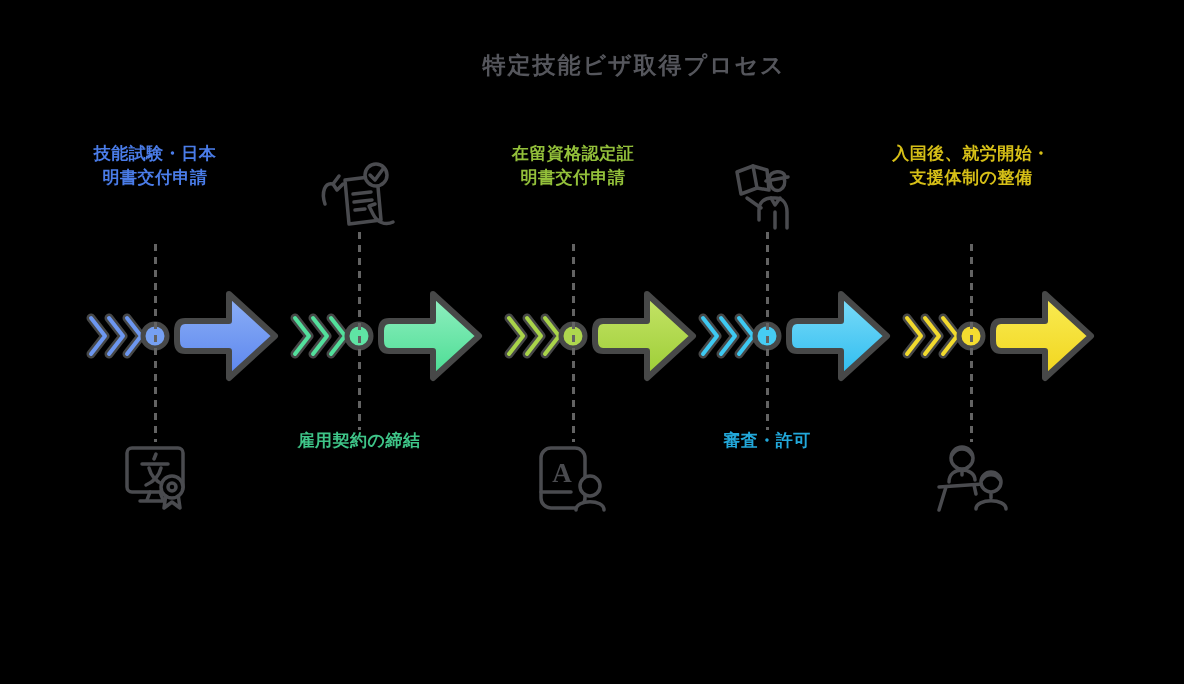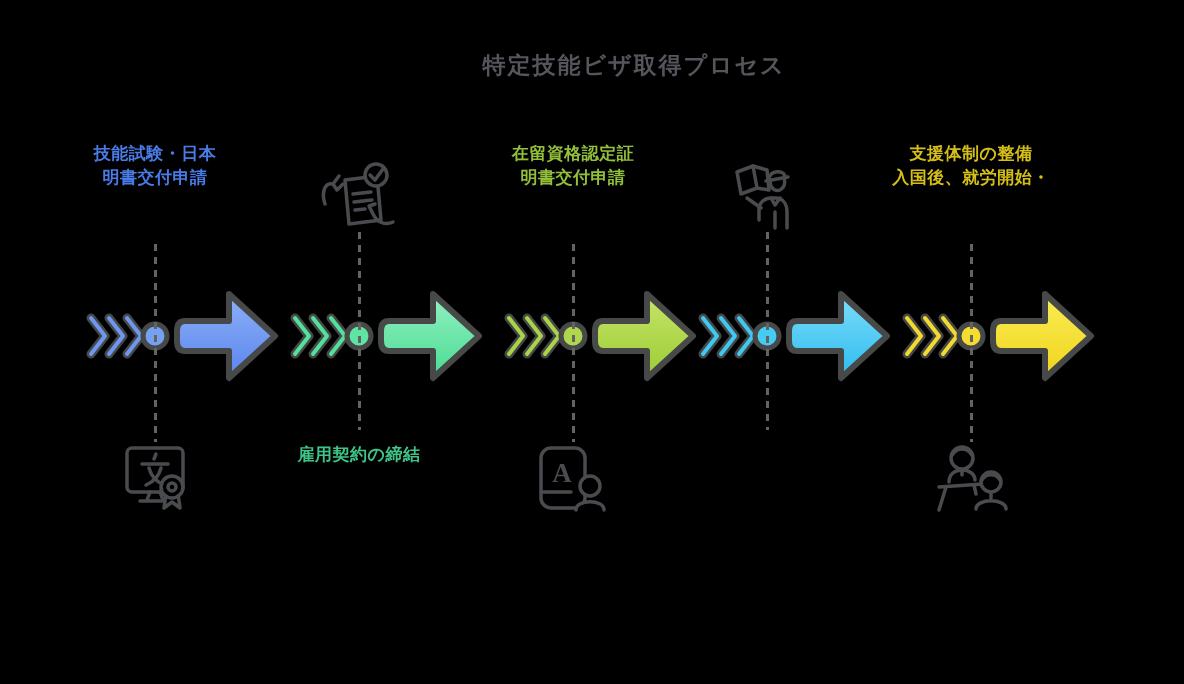--- a/index.html
+++ b/index.html
@@ -4,21 +4,21 @@
 <style>
   html,body{margin:0;padding:0;}
   body{background:var(--background,#000);font-family:"Liberation Sans","DejaVu Sans",sans-serif;}
   .stage{position:relative;width:1184px;height:684px;overflow:hidden;background:var(--background,#000);}
   .title{position:absolute;top:50px;left:0;width:100%;text-align:center;
          font-size:23px;font-weight:bold;letter-spacing:2px;color:var(--title,#55565c);margin-left:42px;}
   .step{position:absolute;top:0;width:204px;height:684px;font-family:Liberation Serif, serif;}
   .step1{left:53px;} .step2{left:257px;} .step3{left:471px;} .step4{left:665px;} .step5{left:869px;}
   .label{position:absolute;width:100%;text-align:center;font-size:17px;font-weight:bold;
          line-height:24px;color:var(--accent,#fff);z-index:1;letter-spacing:0.5px;}
-  .label-top{top:142px;} .label-bottom{top:443px;text-align:center;}
+  .label-top{top:142px;} .label-bottom{top:429px;text-align:center;}
   .dash{position:absolute;left:calc(50% - 1.5px);width:3px;z-index:3;
         background:repeating-linear-gradient(to bottom,var(--dash,#636363) 0 7px,transparent 7px 13px);}
   .dash-a{top:244px;height:198px;} .dash-b{top:232px;height:198px;}
   .motif{position:absolute;left:32px;top:286px;z-index:2;overflow:visible;}
   .chev-o{fill:none;stroke:var(--arrow-outline,#474848);stroke-width:9;stroke-linecap:round;stroke-linejoin:round;}
   .chev-m{fill:none;stroke:var(--chevron,#888);stroke-width:4;stroke-linecap:round;stroke-linejoin:round;}
   .node{fill:var(--circle,#888);stroke:var(--arrow-outline,#474848);stroke-width:5;}
   .arrow{stroke:var(--arrow-outline,#474848);stroke-width:6;stroke-linejoin:round;}
   .s1{stop-color:var(--gtop,#fff);} .s2{stop-color:var(--gbottom,#999);}
   .iconbox{position:absolute;left:50%;transform:translateX(-50%);z-index:1;}
@@ -176,27 +176,28 @@
           <path class="chev-m" d="M24,32 L38,50 L24,68"></path>
           <path class="chev-m" d="M42,32 L56,50 L42,68"></path>
       </g>
       <circle class="node" cx="70" cy="50" r="12"></circle>
       <g transform="translate(88,0)">
         <path class="arrow" fill="url(#grad3)" d="M12,35 L56,35 L56,8 L102,50 L56,92 L56,65 L12,65 Q4,65 4,55 L4,45 Q4,35 12,35 Z"></path>
       </g>
     </svg>
     <div class="dash dash-b"></div>
     <div class="label label-bottom">
+      <span style="display:block">審査・許可</span>
     </div>
   </div>
 
   <div class="step step5" style="--accent: #d6bf17; --chevron: #f2da2e; --circle: #f4dd30; --gtop: #f9ec55; --gbottom: #f1d51c;">
     <div class="label label-top">
+      <span style="display:block">入国後、就労開始・</span>
       <span style="display:block">支援体制の整備</span>
-      <span style="display:block">入国後、就労開始・</span>
     </div>
     <svg class="motif" width="196" height="100" viewBox="0 0 196 100">
       <defs>
           <linearGradient id="grad4" x1="0" y1="0" x2="0" y2="1">
         <stop offset="0" class="s1"></stop>
             <stop offset="1" class="s2"></stop>
           </linearGradient>
         </defs>
       <g>
         <path class="chev-o" d="M6,32 L20,50 L6,68"></path>

